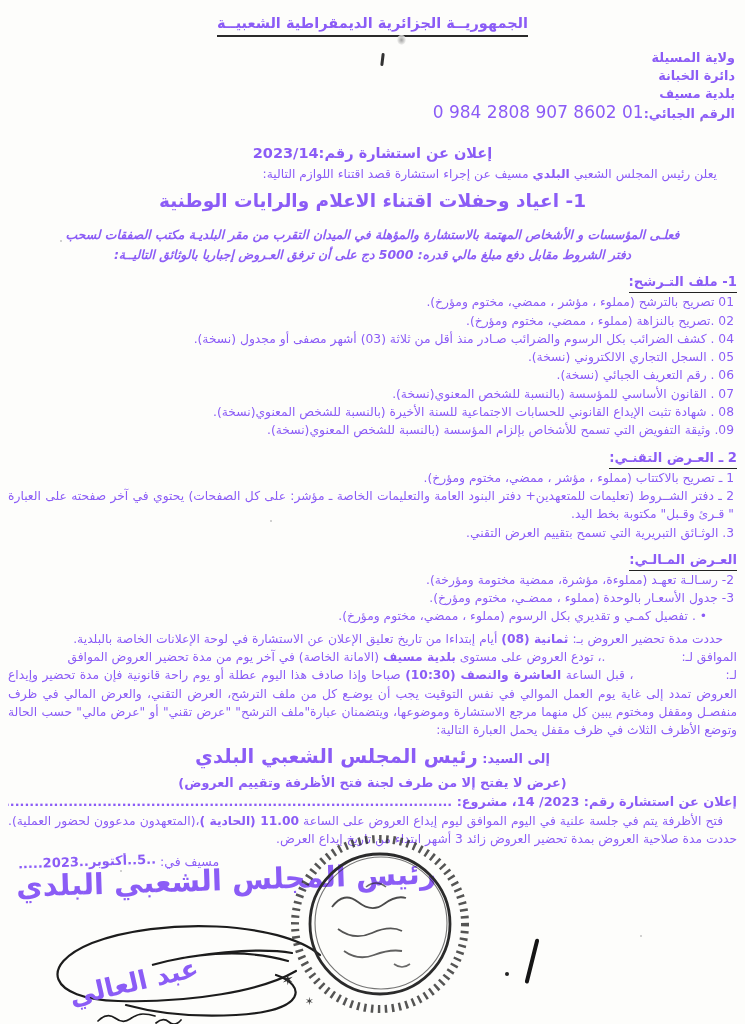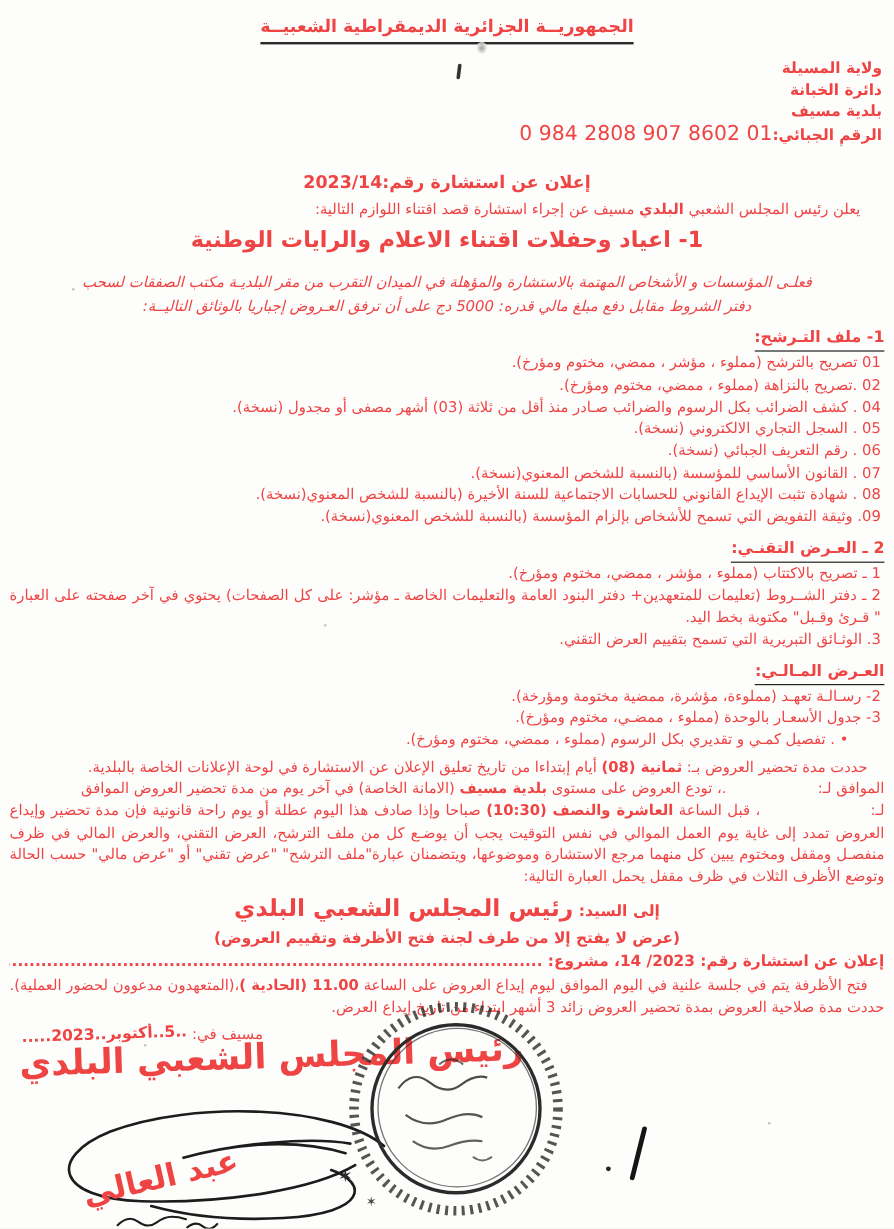--- a/index.html
+++ b/index.html
@@ -1,33 +1,33 @@
 <!DOCTYPE html>
 <html lang="ar" dir="rtl"><head>
 <meta charset="utf-8">
 <style>
   *{margin:0;padding:0;box-sizing:border-box}
   html,body{background:#e9e9e9}
   .page{
     position:relative;width:745px;height:1024px;margin:0 auto;
-    background:#fdfdfb;color:#ef4444;
+    background:#fdfdfb;color:#8b5cf6;
     font-family:"DejaVu Sans",sans-serif;
     direction:rtl;overflow:hidden;
     padding:10px 8px 0 8px;
     font-size:12.3px;line-height:18.3px;
   }
   .b{font-weight:bold}
   .republic{text-align:center;font-size:14.5px;font-weight:bold;margin-top:3px;line-height:20px}
   .republic .u{display:inline-block;border-bottom:2.2px solid #2a2a2a;padding-bottom:2px}
   .issuer{font-size:12.8px;font-weight:bold;line-height:18px;margin-top:12px;padding-right:2px}
   .tax-num{font-size:17px;font-weight:normal;direction:ltr;unicode-bidi:embed}
   .notice-no{text-align:center;font-size:14.5px;font-weight:bold;margin-top:20px;line-height:21px}
   .intro{padding-right:20px;margin-top:1px}
   .subject{text-align:center;font-size:18.5px;font-weight:bold;margin-top:5px;line-height:26px}
-  .invite{font-weight:normal;font-style:italic;text-align:center;margin-top:11px;line-height:19.5px;font-size:12.4px}
+  .invite{font-weight:bold;font-style:italic;text-align:center;margin-top:11px;line-height:19.5px;font-size:12.4px}
   .sec-title{font-size:13.2px;font-weight:bold;margin-top:8px;line-height:19px}
   .sec-title .u{display:inline-block;border-bottom:1.8px solid #222;padding-bottom:1px}
   .item{padding-right:3px}
   .fin-bullet{padding-right:30px}
   .par{text-align:justify}
   .indent{text-indent:14px}
   .gap-a{display:inline-block;width:76px}
   .gap-b{display:inline-block;width:92px}
   .addressee{text-align:center;margin-top:3px;line-height:27px}
   .addr-label{font-size:13px;font-weight:bold}

